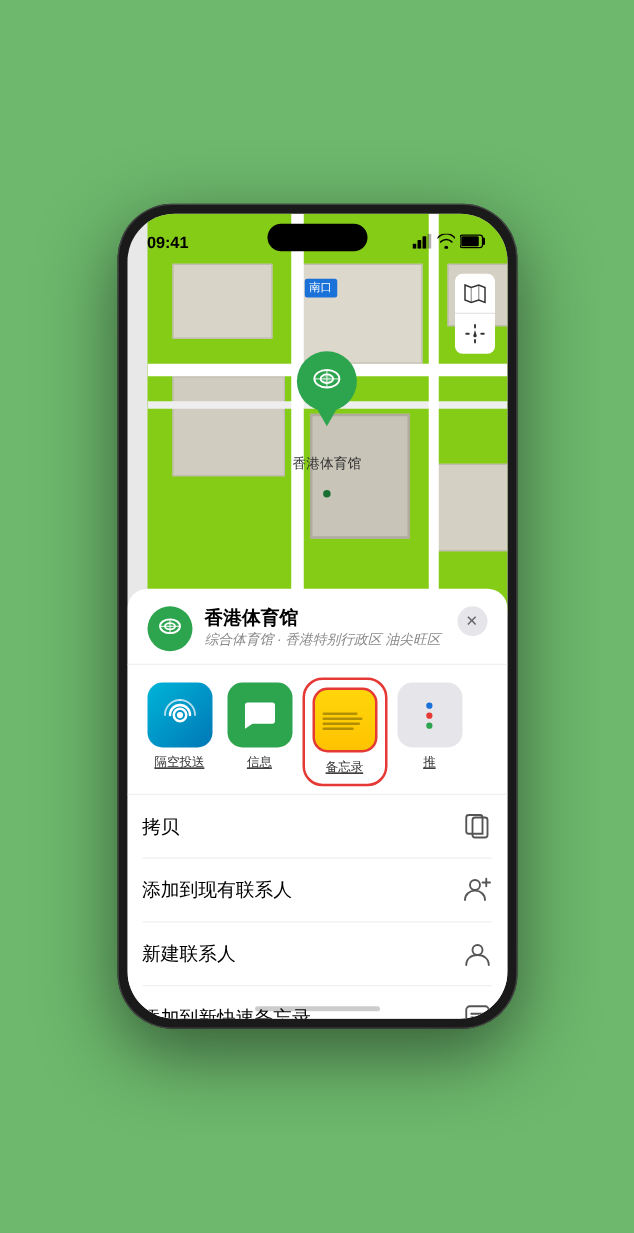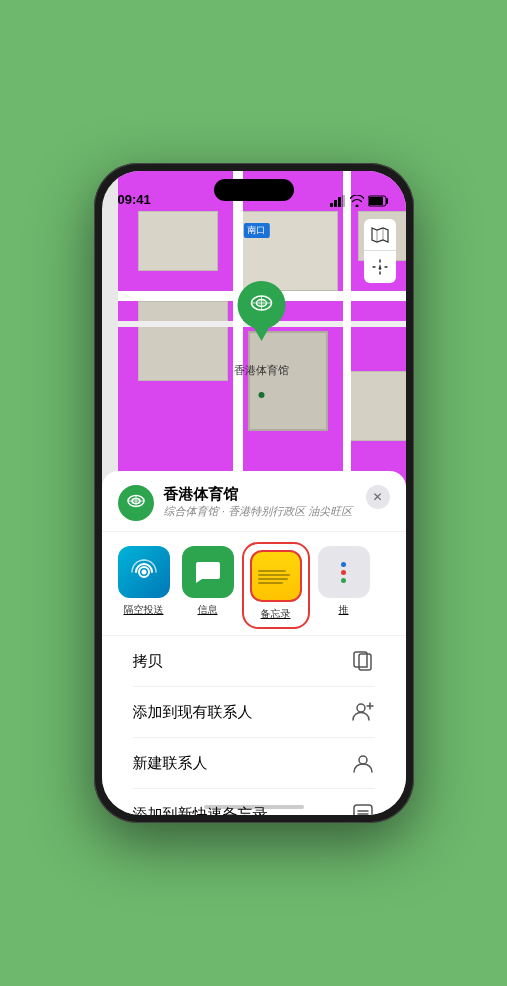--- a/index.html
+++ b/index.html
@@ -32,21 +32,21 @@
       position: relative;
       display: flex;
       flex-direction: column;
     }
 
     
     .status-bar {
       background: transparent;
       display: flex;
       justify-content: space-between;
-      align-items: flex-end;
+      align-items: center;
       padding: 8px 16px 0;
       position: absolute;
       top: 0;
       left: 0;
       right: 0;
       z-index: 10;
       height: 36px;
     }
 
     .status-time {
@@ -78,21 +78,21 @@
       z-index: 20;
     }
 
     
     .map-area {
       position: absolute;
       top: 0;
       left: 16px;
       right: 0;
       height: 320px;
-      background: #d946ef;
+      background: #84cc16;
       overflow: hidden;
     }
 
     .map-controls {
       position: absolute;
       top: 48px;
       right: 10px;
       display: flex;
       flex-direction: column;
       gap: 0;
@@ -301,21 +301,21 @@
     .share-icon-wrap.more { background: #e5e5ea; }
 
     .share-label {
       font-size: 10px;
       color: #333;
       text-align: center;
     }
 
     
     .action-list {
-      padding: 0 31px;
+      padding: 0 12px;
     }
 
     .action-item {
       display: flex;
       align-items: center;
       justify-content: space-between;
       padding: 13px 0;
       border-bottom: 1px solid #f0f0f0;
       cursor: pointer;
     }

